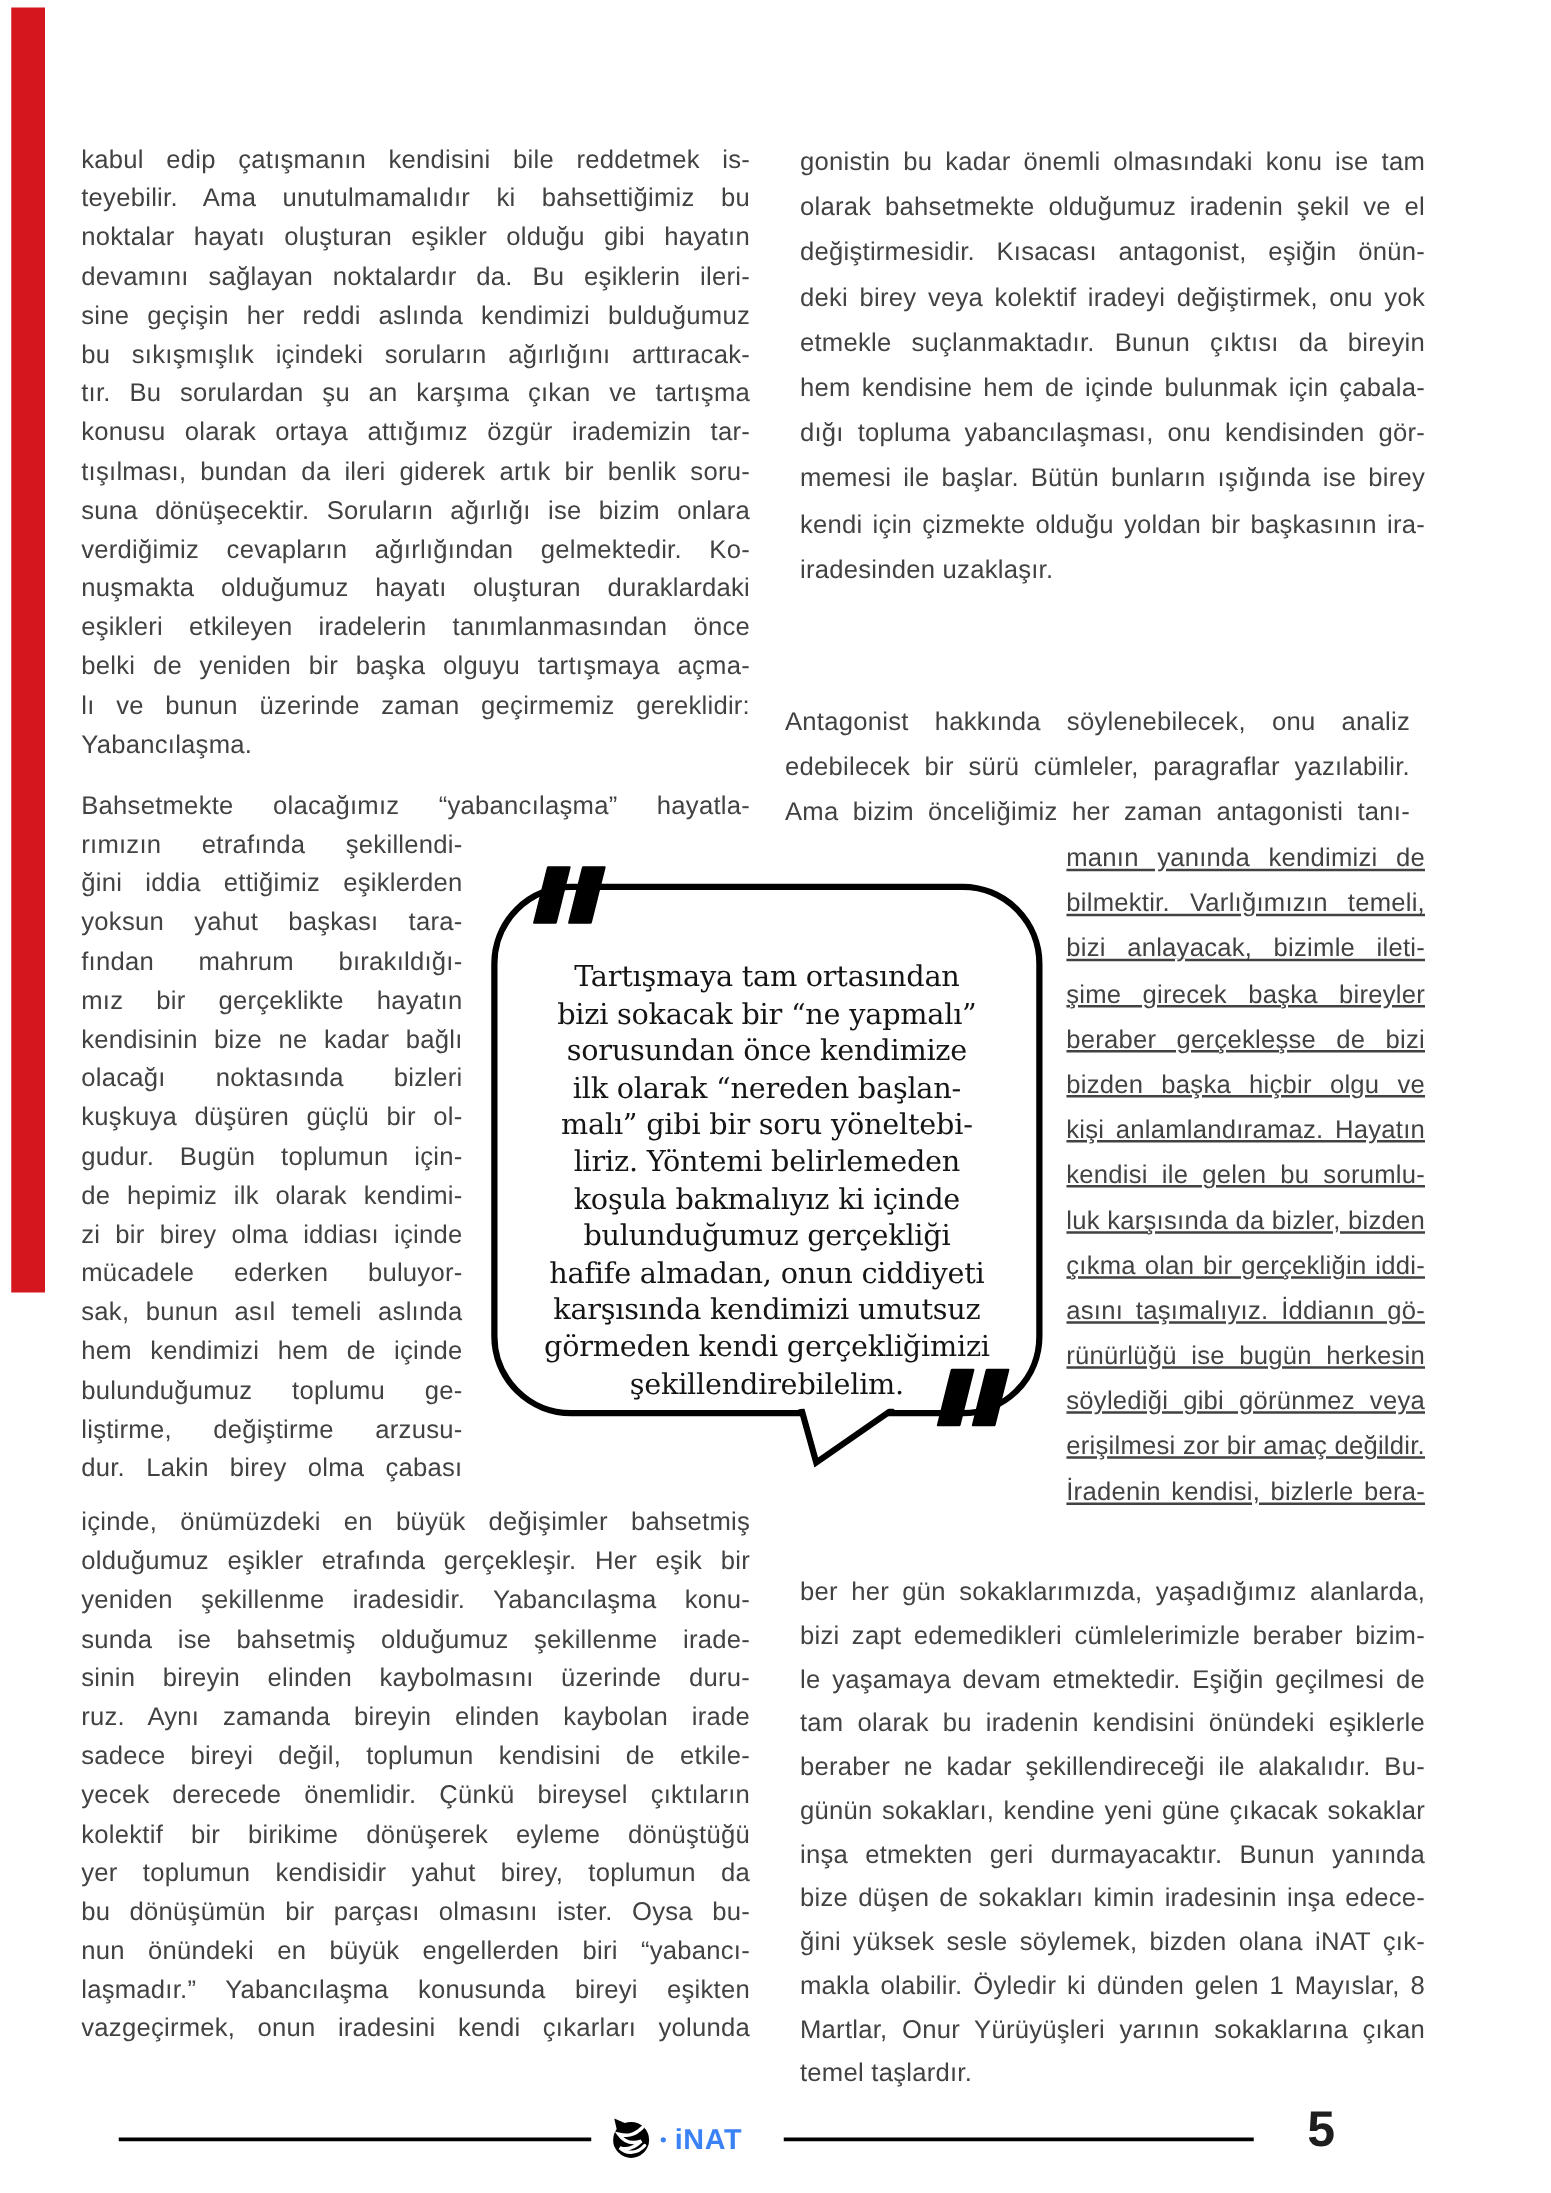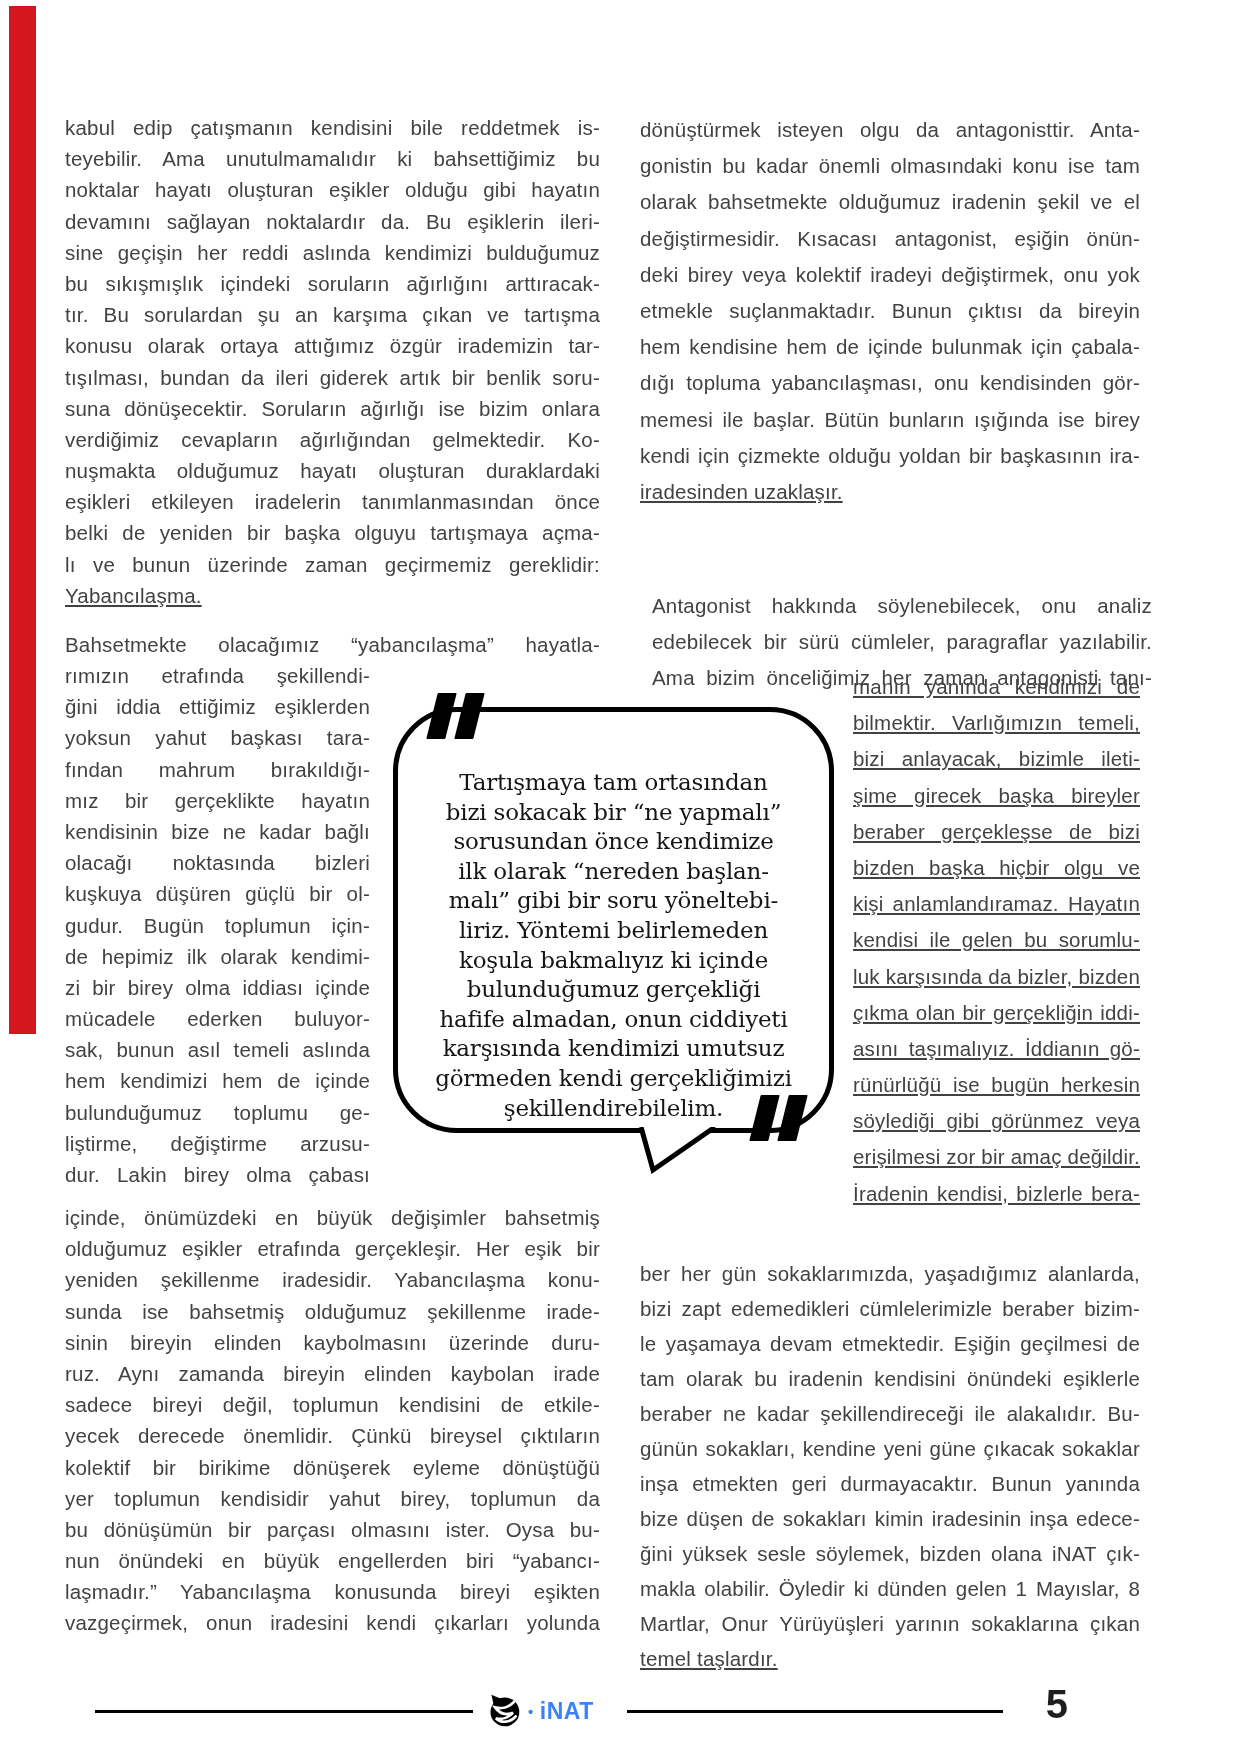--- a/index.html
+++ b/index.html
@@ -10,29 +10,29 @@
   }
   .red-stripe { position:absolute; left:9px; top:6px; width:27px; height:1028px; background:#d4161f; }
 
   
   .tb { position:absolute; color:#424242; }
   .tl {
     font-size:20.5px; letter-spacing:0.2px;
     line-height:var(--lh,31.2px); height:var(--lh,31.2px);
     text-align:justify; text-align-last:justify; overflow:hidden;
   }
-  .tl.plain { text-align:center; text-align-last:left;text-decoration:underline; }
+  .tl.plain { text-align:center; text-align-last:left; }
 
   .lp1  { left:65px;  top:112px;  width:535px; --lh:31.2px; }
   .lp2a { left:65px;  top:629px;  width:535px; --lh:31.2px; }
   .lp2b { left:65px;  top:660px;  width:305px; --lh:31.2px; }
   .lp2c { left:65px;  top:1202px; width:535px; --lh:31.2px; }
 
   .rp1  { left:640px; top:112px;  width:500px; --lh:36.2px; }
-  .rp2a { left:652px; top:560px;  width:500px;margin-top:28px; --lh:36.2px; }
+  .rp2a { left:628px; top:560px;  width:500px; --lh:36.2px; }
   .rp2b { left:853px; top:669px;  width:287px;text-decoration:underline; --lh:36.2px; }
   .rp2c { left:640px; top:1209px; width:500px;margin-top:47px; --lh:35px; }
 
   
   .bubble {
     position:absolute; left:393px; top:707px; width:441px; height:426px;
     border:5px solid #000; border-radius:64px; background:#fff;
   }
   .bubble-tail { position:absolute; left:600px; top:1127px; width:140px; height:55px; }
   .quote-text { left:403px; top:748px; width:421px; color:#151515;margin-top:20px; }
@@ -118,21 +118,20 @@
       <div class="tl">yecek derecede önemlidir. Çünkü bireysel çıktıların</div>
       <div class="tl">kolektif bir birikime dönüşerek eyleme dönüştüğü</div>
       <div class="tl">yer toplumun kendisidir yahut birey, toplumun da</div>
       <div class="tl">bu dönüşümün bir parçası olmasını ister. Oysa bu-</div>
       <div class="tl">nun önündeki en büyük engellerden biri “yabancı-</div>
       <div class="tl">laşmadır.” Yabancılaşma konusunda bireyi eşikten</div>
       <div class="tl">vazgeçirmek, onun iradesini kendi çıkarları yolunda</div>
     </section>
 
   <section class="tb rp1">
-      <div class="tl">dönüştürmek isteyen olgu da antagonisttir. Anta-</div>
       <div class="tl">gonistin bu kadar önemli olmasındaki konu ise tam</div>
       <div class="tl">olarak bahsetmekte olduğumuz iradenin şekil ve el</div>
       <div class="tl">değiştirmesidir. Kısacası antagonist, eşiğin önün-</div>
       <div class="tl">deki birey veya kolektif iradeyi değiştirmek, onu yok</div>
       <div class="tl">etmekle suçlanmaktadır. Bunun çıktısı da bireyin</div>
       <div class="tl">hem kendisine hem de içinde bulunmak için çabala-</div>
       <div class="tl">dığı topluma yabancılaşması, onu kendisinden gör-</div>
       <div class="tl">memesi ile başlar. Bütün bunların ışığında ise birey</div>
       <div class="tl">kendi için çizmekte olduğu yoldan bir başkasının ira-</div>
       <div class="tl plain">iradesinden uzaklaşır.</div>

